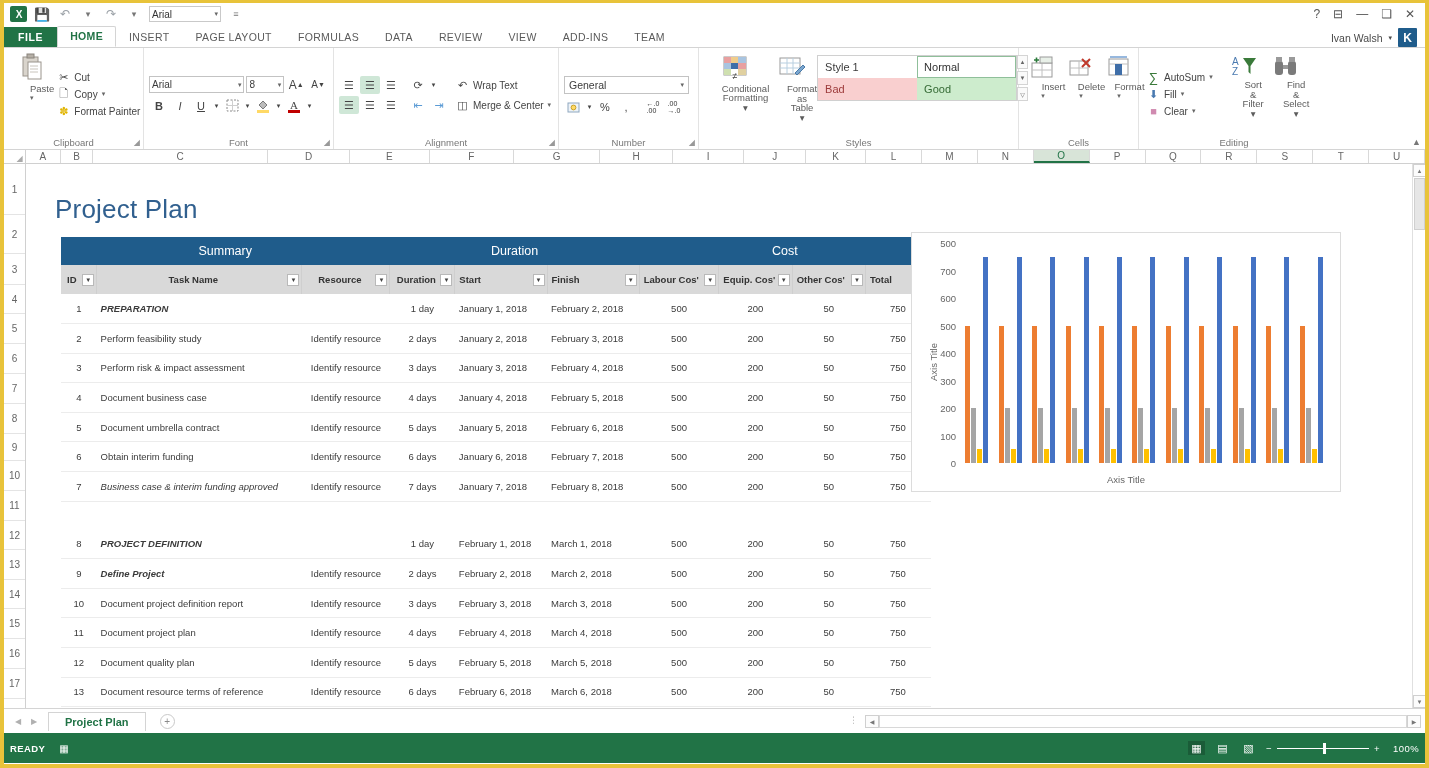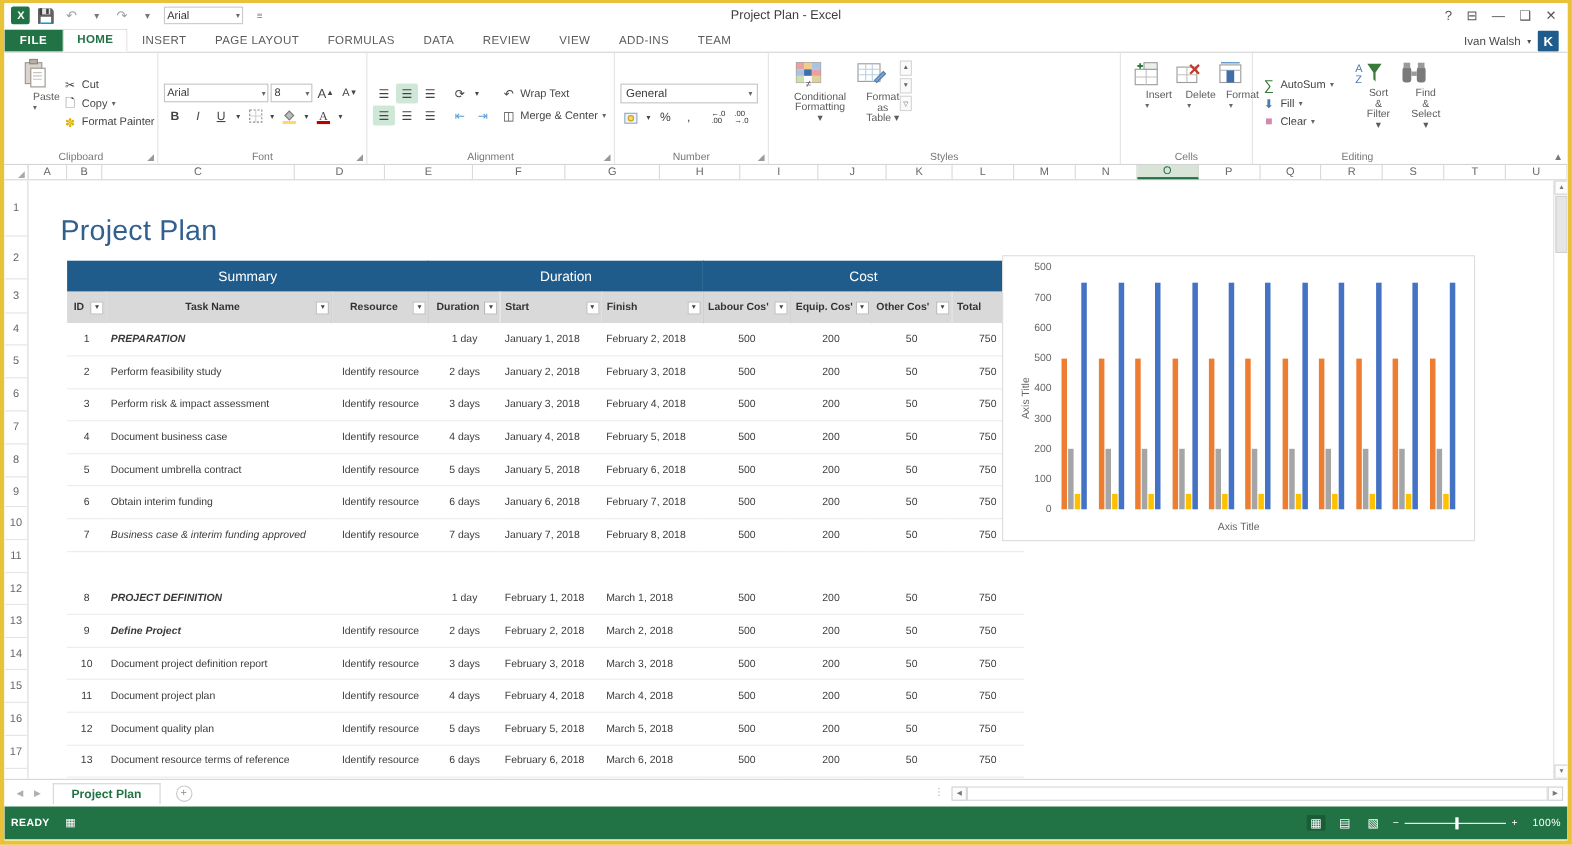--- a/index.html
+++ b/index.html
@@ -153,21 +153,20 @@
       <div class="qat-ico gray">↶</div>
       <div class="qat-ico tiny">▾</div>
       <div class="qat-ico gray">↷</div>
       <div class="qat-ico tiny">▾</div>
       <div class="fontbox">
         <span class="cv">Arial</span>
         <span class="ar">▾</span>
       </div>
       <div class="qat-ico tiny">≡</div>
     </div>
-    <div class="win-title">Project Plan - Excel</div>
     <div class="win-ctl">
       <span>?</span>
       <span>⊟</span>
       <span>—</span>
       <span>❑</span>
       <span>✕</span>
     </div>
   </div>
 
   <div class="tabrow">
@@ -386,20 +385,26 @@
             <line x1="3" y1="8" x2="23" y2="8" stroke="#b8cfe0"></line>
             <line x1="3" y1="13" x2="23" y2="13" stroke="#b8cfe0"></line>
             <line x1="10" y1="3" x2="10" y2="19" stroke="#b8cfe0"></line>
             <line x1="16" y1="3" x2="16" y2="19" stroke="#b8cfe0"></line>
             <path d="M18 18 L26 10 L28 12 L20 20 Z" fill="#7ba7d0" stroke="#4a7aa8"></path>
           </svg>
           <span class="lbl">Format as</span>
           <span class="lbl" style="margin-top:-1px"><span>Table</span> ▾</span>
         </div>
         <div style="display:flex;align-items:flex-start;">
+          <div class="stylebox">
+            <div class="stylecell">Style 1</div>
+            <div class="stylecell sc-normal">Normal</div>
+            <div class="stylecell sc-bad">Bad</div>
+            <div class="stylecell sc-good">Good</div>
+          </div>
           <div class="stylescroll">
             <div class="ssbtn">▲</div>
             <div class="ssbtn">▼</div>
             <div class="ssbtn">▽</div>
           </div>
         </div>
       </div>
       <div class="glabel">Styles</div>
     </div>
 

